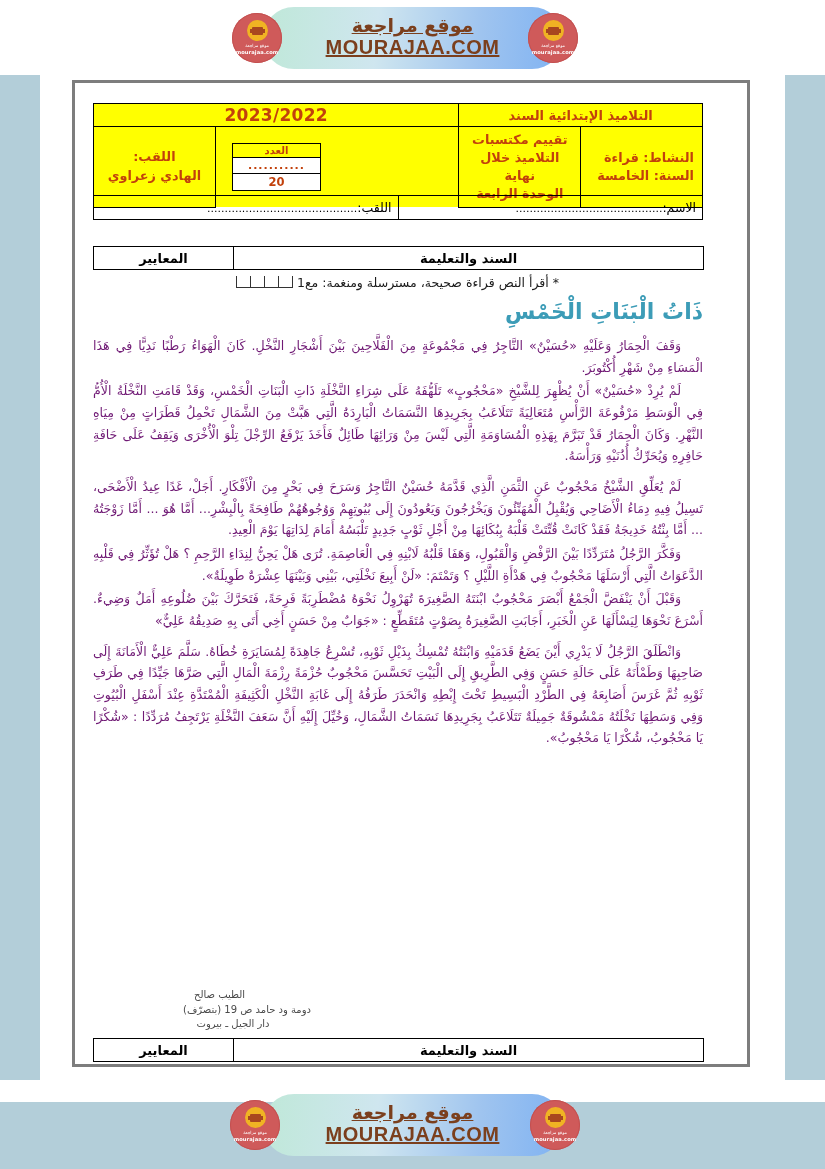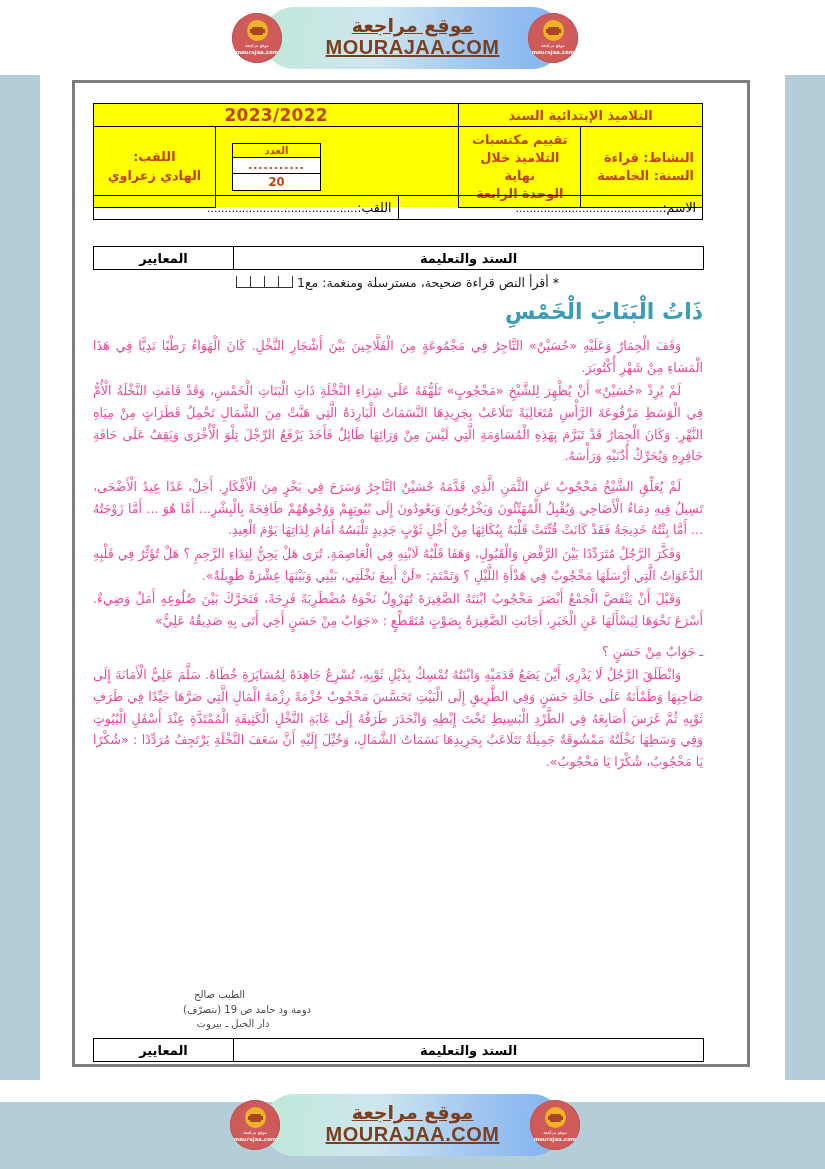--- a/index.html
+++ b/index.html
@@ -190,21 +190,21 @@
   
   .story {
     position: absolute;
     left: 18px; top: 252px;
     width: 610px;
     direction: rtl;
     text-align: justify;
     font-family: "DejaVu Sans", sans-serif;
     font-size: 12.6px;
     line-height: 1.72;
-    color: #ec4899;
+    color: #701a75;
   }
   .story p { margin: 0 0 2px 0; text-indent: 22px; }
   .story p.noind { text-indent: 0; }
   .story .gap { height: 7px; }
 
   
   .source {
     position: absolute; left: 22px; top: 905px;
     width: 300px;
     direction: rtl;
@@ -314,21 +314,20 @@
     <div class="story-title">ذَاتُ الْبَنَاتِ الْخَمْسِ</div>
 
     <div class="story" id="story-body">
         <p>وَقَفَ الْحِمَارُ وَعَلَيْهِ «حُسَيْنٌ» التَّاجِرُ فِي مَجْمُوعَةٍ مِنَ الْفَلَّاحِينَ بَيْنَ أَشْجَارِ النَّخْلِ. كَانَ الْهَوَاءُ رَطْبًا نَدِيًّا فِي هَذَا الْمَسَاءِ مِنْ شَهْرِ أُكْتُوبَرَ.</p>
         <p>لَمْ يُرِدْ «حُسَيْنٌ» أَنْ يُظْهِرَ لِلشَّيْخِ «مَحْجُوبٍ» تَلَهُّفَهُ عَلَى شِرَاءِ النَّخْلَةِ ذَاتِ الْبَنَاتِ الْخَمْسِ، وَقَدْ قَامَتِ النَّخْلَةُ الْأُمُّ فِي الْوَسَطِ مَرْفُوعَةَ الرَّأْسِ مُتَعَالِيَةً تَتَلَاعَبُ بِجَرِيدِهَا النَّسَمَاتُ الْبَارِدَةُ الَّتِي هَبَّتْ مِنَ الشَّمَالِ تَحْمِلُ قَطَرَاتٍ مِنْ مِيَاهِ النَّهْرِ. وَكَانَ الْحِمَارُ قَدْ تَبَرَّمَ بِهَذِهِ الْمُسَاوَمَةِ الَّتِي لَيْسَ مِنْ وَرَائِهَا طَائِلٌ فَأَخَذَ يَرْفَعُ الرِّجْلَ تِلْوَ الْأُخْرَى وَيَقِفُ عَلَى حَافَةِ حَافِرِهِ وَيُحَرِّكُ أُذُنَيْهِ وَرَأْسَهُ.</p>
         <div class="gap"></div>
         <p>لَمْ يُعَلِّقِ الشَّيْخُ مَحْجُوبٌ عَنِ الثَّمَنِ الَّذِي قَدَّمَهُ حُسَيْنٌ التَّاجِرُ وَسَرَحَ فِي بَحْرٍ مِنَ الْأَفْكَارِ. أَجَلْ، غَدًا عِيدُ الْأَضْحَى، تَسِيلُ فِيهِ دِمَاءُ الْأَضَاحِي وَيُقْبِلُ الْمُهَنِّئُونَ وَيَخْرُجُونَ وَيَعُودُونَ إِلَى بُيُوتِهِمْ وَوُجُوهُهُمْ طَافِحَةً بِالْبِشْرِ... أَمَّا هُوَ ... أَمَّا زَوْجَتُهُ ... أَمَّا بِنْتُهُ خَدِيجَةُ فَقَدْ كَانَتْ قُتِّتَتْ قَلْبَهُ بِبُكَائِهَا مِنْ أَجْلِ ثَوْبٍ جَدِيدٍ تَلْبَسُهُ أَمَامَ لِدَاتِهَا يَوْمَ الْعِيدِ.</p>
         <p>وَفَكَّرَ الرَّجُلُ مُتَرَدِّدًا بَيْنَ الرَّفْضِ وَالْقَبُولِ، وَهَفَا قَلْبُهُ لَابْنِهِ فِي الْعَاصِمَةِ. تُرَى هَلْ يَحِنُّ لِنِدَاءِ الرَّحِمِ ؟ هَلْ تُؤَثِّرُ فِي قَلْبِهِ الدَّعَوَاتُ الَّتِي أَرْسَلَهَا مَحْجُوبٌ فِي هَدْأَةِ اللَّيْلِ ؟ وَتَمْتَمَ: «لَنْ أَبِيعَ نَخْلَتِي، بَيْنِي وَبَيْنَهَا عِشْرَةٌ طَوِيلَةٌ».</p>
         <p>وَقَبْلَ أَنْ يَنْفَضَّ الْجَمْعُ أَبْصَرَ مَحْجُوبٌ ابْنَتَهُ الصَّغِيرَةَ تُهَرْوِلُ نَحْوَهُ مُضْطَرِبَةً فَرِحَةً، فَتَحَرَّكَ بَيْنَ ضُلُوعِهِ أَمَلٌ وَضِيءٌ. أَسْرَعَ نَحْوَهَا لِيَسْأَلَهَا عَنِ الْخَبَرِ، أَجَابَتِ الصَّغِيرَةُ بِصَوْتٍ مُتَقَطِّعٍ : «جَوَابٌ مِنْ حَسَنٍ أَخِي أَتَى بِهِ صَدِيقُهُ عَلِيٌّ»</p>
         <div class="gap"></div>
-        <p class="noind">ـ جَوَابٌ مِنْ حَسَنٍ ؟</p>
         <p>وَانْطَلَقَ الرَّجُلُ لَا يَدْرِي أَيْنَ يَضَعُ قَدَمَيْهِ وَابْنَتُهُ تُمْسِكُ بِذَيْلِ ثَوْبِهِ، تُسْرِعُ جَاهِدَةً لِمُسَايَرَةِ خُطَاهُ. سَلَّمَ عَلِيٌّ الْأَمَانَةَ إِلَى صَاحِبِهَا وَطَمْأَنَهُ عَلَى حَالَةِ حَسَنٍ وَفِي الطَّرِيقِ إِلَى الْبَيْتِ تَحَسَّسَ مَحْجُوبٌ حُزْمَةً رِزْمَةَ الْمَالِ الَّتِي صَرَّهَا جَيِّدًا فِي طَرَفِ ثَوْبِهِ ثُمَّ غَرَسَ أَصَابِعَهُ فِي الطَّرْدِ الْبَسِيطِ تَحْتَ إِبْطِهِ وَانْحَدَرَ طَرَفُهُ إِلَى غَابَةِ النَّخْلِ الْكَثِيفَةِ الْمُمْتَدَّةِ عِنْدَ أَسْفَلِ الْبُيُوتِ وَفِي وَسَطِهَا نَخْلَتُهُ مَمْشُوقَةٌ جَمِيلَةٌ تَتَلَاعَبُ بِجَرِيدِهَا نَسَمَاتُ الشَّمَالِ، وَخُيِّلَ إِلَيْهِ أَنَّ سَعَفَ النَّخْلَةِ يَرْتَجِفُ مُرَدِّدًا : «شُكْرًا يَا مَحْجُوبُ، شُكْرًا يَا مَحْجُوبُ».</p>
       </div>
 
     <div class="source">
       <span class="author">الطيب صالح</span>
       <span class="book">دومة ود حامد ص 19 (بتصرّف)</span>
       <span class="pub">دار الجيل ـ بيروت</span>
     </div>
 
     <table class="tbl-crit bot">

